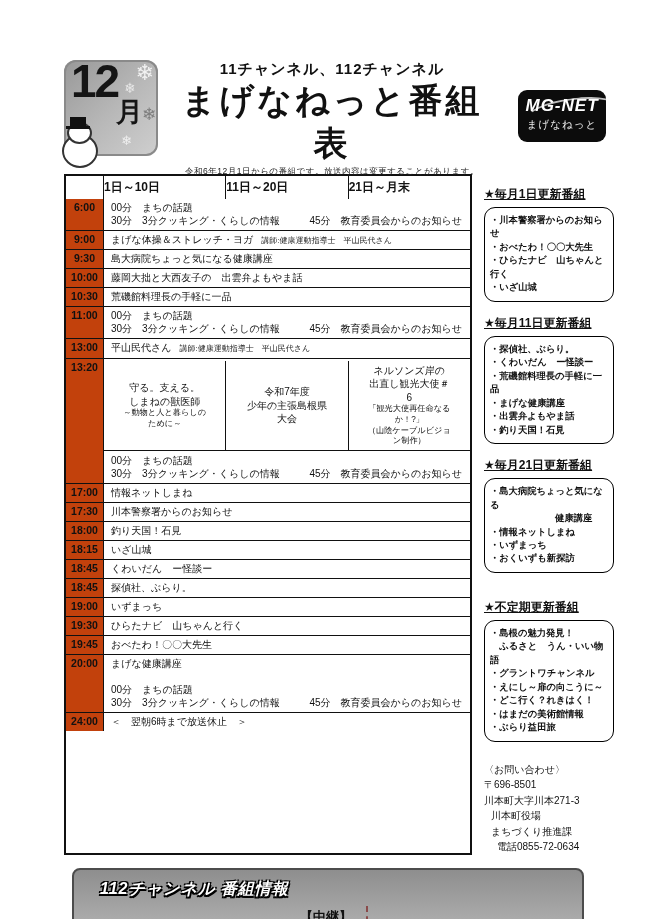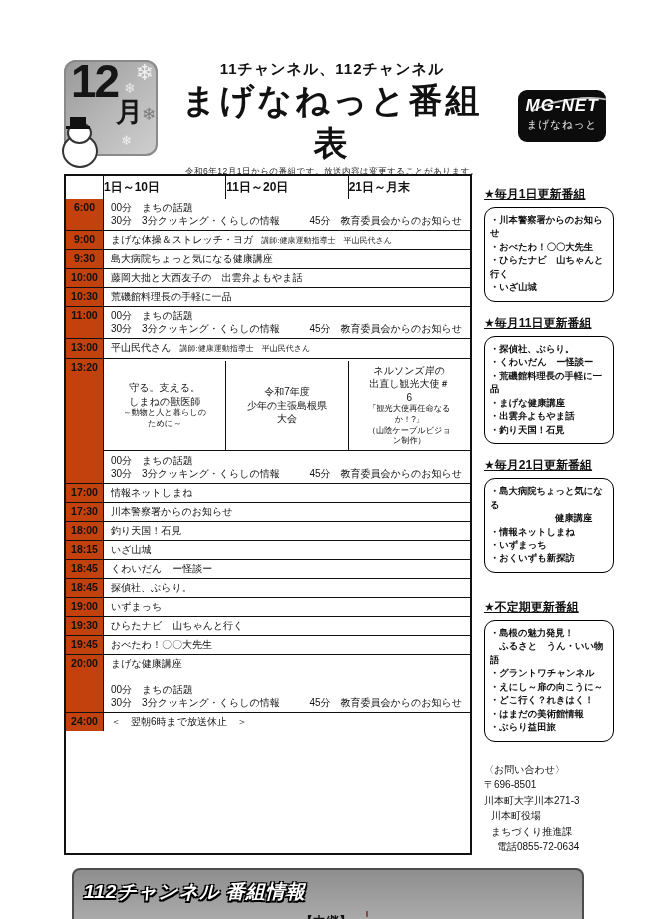--- a/index.html
+++ b/index.html
@@ -75,21 +75,21 @@
   .contact .c-ind{padding-left:7px;}
   .contact .c-ind2{padding-left:13px;}
 
   
   .bbox{
     margin:13px 0 0 72px;width:508px;height:212px;border:2px solid #4c4c4c;border-radius:8px;
     background:linear-gradient(180deg,#8e8e8e 0%,#a9a9a9 22%,#cdcdcd 55%,#e8e8e8 100%);
     overflow:hidden;
   }
   .banner{
-    padding:9px 0 0 10px;font-size:19px;font-weight:800;font-style:italic;color:#fff;letter-spacing:1px;
+    padding:9px 0 0 26px;font-size:16px;font-weight:800;font-style:italic;color:#fff;letter-spacing:1px;
     text-shadow:-1.5px -1.5px 0 #000,1.5px -1.5px 0 #000,-1.5px 1.5px 0 #000,1.5px 1.5px 0 #000,0 2px 0 #000;
   }
   .bcontent{display:flex;padding:4px 16px 0 12px;}
   .bleft{width:266px;}
   .relay{text-align:right;font-weight:800;font-size:13px;margin:4px 0 6px 0;}
   .bdiv{border-left:2px dashed #8a4a4a;margin:2px 16px 0 14px;height:158px;}
   .bright{flex:1;font-size:11.5px;line-height:1.9;padding-top:24px;}
 </style>
 </head>
 <body>

